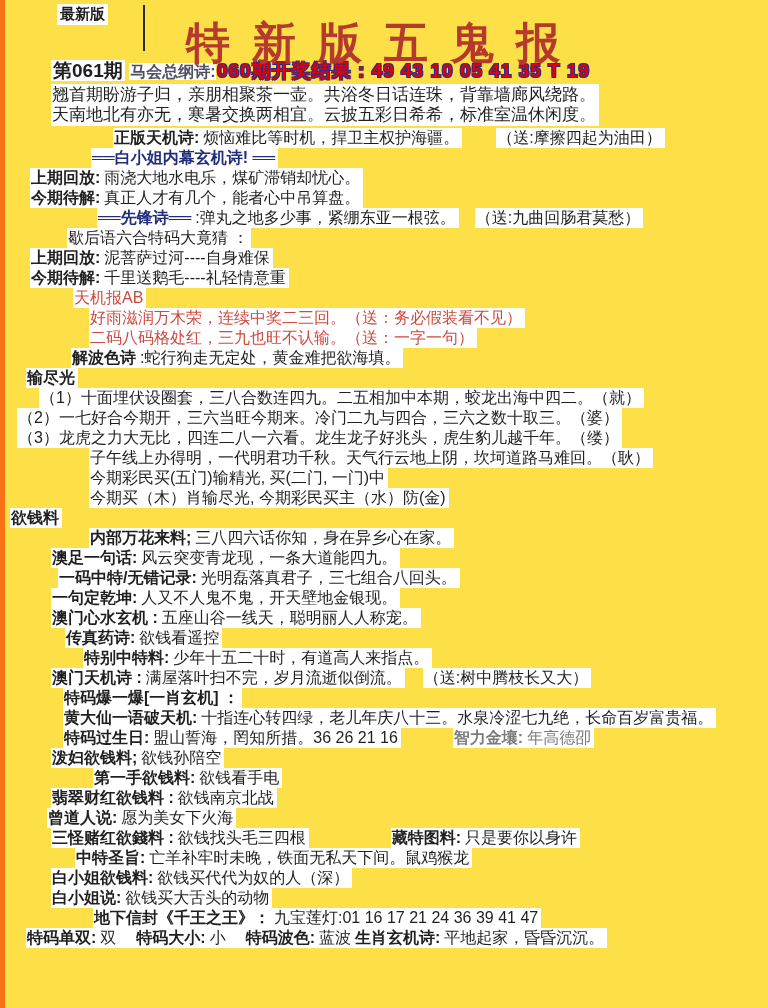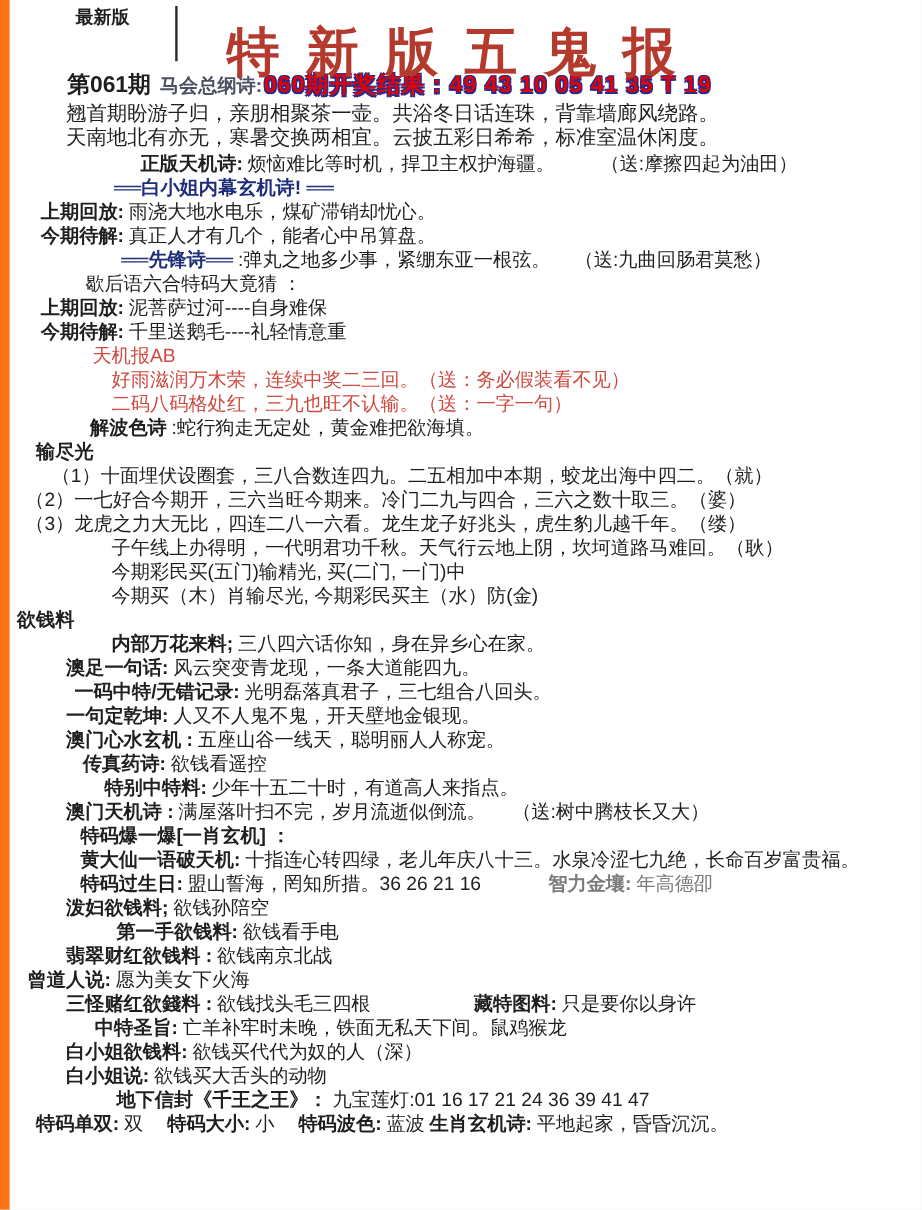--- a/index.html
+++ b/index.html
@@ -1,25 +1,25 @@
 <!DOCTYPE html>
 <html><head>
 <meta charset="utf-8">
 <style>
   html,body{margin:0;padding:0;}
   body{background:#e8e8e8;}
   .page{
     position:relative;
     width:768px;height:1008px;
     margin:0 auto;
-    background:#ffffff;
+    background:#fde047;
     overflow:hidden;
     font-family:"Liberation Sans","DejaVu Sans",sans-serif;
     color:#1f1f1f;
-    border-left:8px solid #f97316;
+    border-left:5px solid #f97316;
     box-sizing:border-box;
   }
   
   .hdr{position:relative;height:56px;}
   .edition{position:absolute;left:52px;top:4px;font-size:15px;font-weight:bold;background:#fff;padding:1px 3px;}
   .vline{position:absolute;left:138px;top:5px;width:2px;height:46px;background:#2a2a2a;}
   .big-title{
     position:absolute;left:164px;top:0px;margin:17px;
     font-family:"Liberation Serif","DejaVu Serif",serif;
     font-size:44px;line-height:54px;font-weight:600;
@@ -101,21 +101,21 @@
       <div class="ln" style="margin-left: 46px;"><span class="seg bold">澳门心水玄机 :</span><span class="seg">五座山谷一线天，聪明丽人人称宠。</span></div>
       <div class="ln" style="margin-left: 60px;"><span class="seg bold">传真药诗:</span><span class="seg">欲钱看遥控</span></div>
       <div class="ln" style="margin-left: 78px;"><span class="seg bold">特别中特料:</span><span class="seg">少年十五二十时，有道高人来指点。</span></div>
       <div class="ln" style="margin-left: 46px;"><span class="seg bold">澳门天机诗 :</span><span class="seg">满屋落叶扫不完，岁月流逝似倒流。</span><span class="seg" style="margin-left: 18px;">（送:树中腾枝长又大）</span></div>
       <div class="ln" style="margin-left: 58px;"><span class="seg bold">特码爆一爆[一肖玄机] ：</span></div>
       <div class="ln" style="margin-left: 58px;"><span class="seg bold">黄大仙一语破天机:</span><span class="seg">十指连心转四绿，老儿年庆八十三。水泉冷涩七九绝，长命百岁富贵福。</span></div>
       <div class="ln" style="margin-left: 58px;"><span class="seg bold">特码过生日:</span><span class="seg">盟山誓海，罔知所措。36 26 21 16</span><span class="seg grayb" style="margin-left: 52px;">智力金壤:</span><span class="seg gray">年高德卲</span></div>
       <div class="ln" style="margin-left: 46px;"><span class="seg bold">泼妇欲钱料;</span><span class="seg">欲钱孙陪空</span></div>
       <div class="ln" style="margin-left: 88px;"><span class="seg bold">第一手欲钱料: </span><span class="seg">欲钱看手电</span></div>
       <div class="ln" style="margin-left: 46px;"><span class="seg bold">翡翠财红欲钱料 :</span><span class="seg">欲钱南京北战</span></div>
-      <div class="ln" style="margin-left: 14px;"><span class="seg bold">曾道人说:</span><span class="seg">愿为美女下火海</span></div>
+      <div class="ln" style="margin-left: 42px;"><span class="seg bold">曾道人说:</span><span class="seg">愿为美女下火海</span></div>
       <div class="ln" style="margin-left: 46px;"><span class="seg bold">三怪赌红欲錢料 :</span><span class="seg">欲钱找头毛三四根</span><span class="seg bold" style="margin-left: 82px;">藏特图料:</span><span class="seg">只是要你以身许</span></div>
       <div class="ln" style="margin-left: 70px;"><span class="seg bold">中特圣旨:</span><span class="seg">亡羊补牢时未晚，铁面无私天下间。鼠鸡猴龙</span></div>
       <div class="ln" style="margin-left: 46px;"><span class="seg bold">白小姐欲钱料:</span><span class="seg">欲钱买代代为奴的人（深）</span></div>
       <div class="ln" style="margin-left: 46px;"><span class="seg bold">白小姐说:</span><span class="seg">欲钱买大舌头的动物</span></div>
       <div class="ln" style="margin-left: 88px;"><span class="seg bold">地下信封《千王之王》：</span><span class="seg">九宝莲灯:01 16 17 21 24 36 39 41 47</span></div>
       <div class="ln" style="margin-left: 5px; padding-left: 16px;"><span class="seg bold">特码单双:</span><span class="seg"> 双　</span><span class="seg bold">特码大小:</span><span class="seg"> 小　</span><span class="seg bold">特码波色:</span><span class="seg"> 蓝波</span><span class="seg bold">生肖玄机诗:</span><span class="seg">平地起家，昏昏沉沉。</span></div>
     </div>
 
 </div>
 

